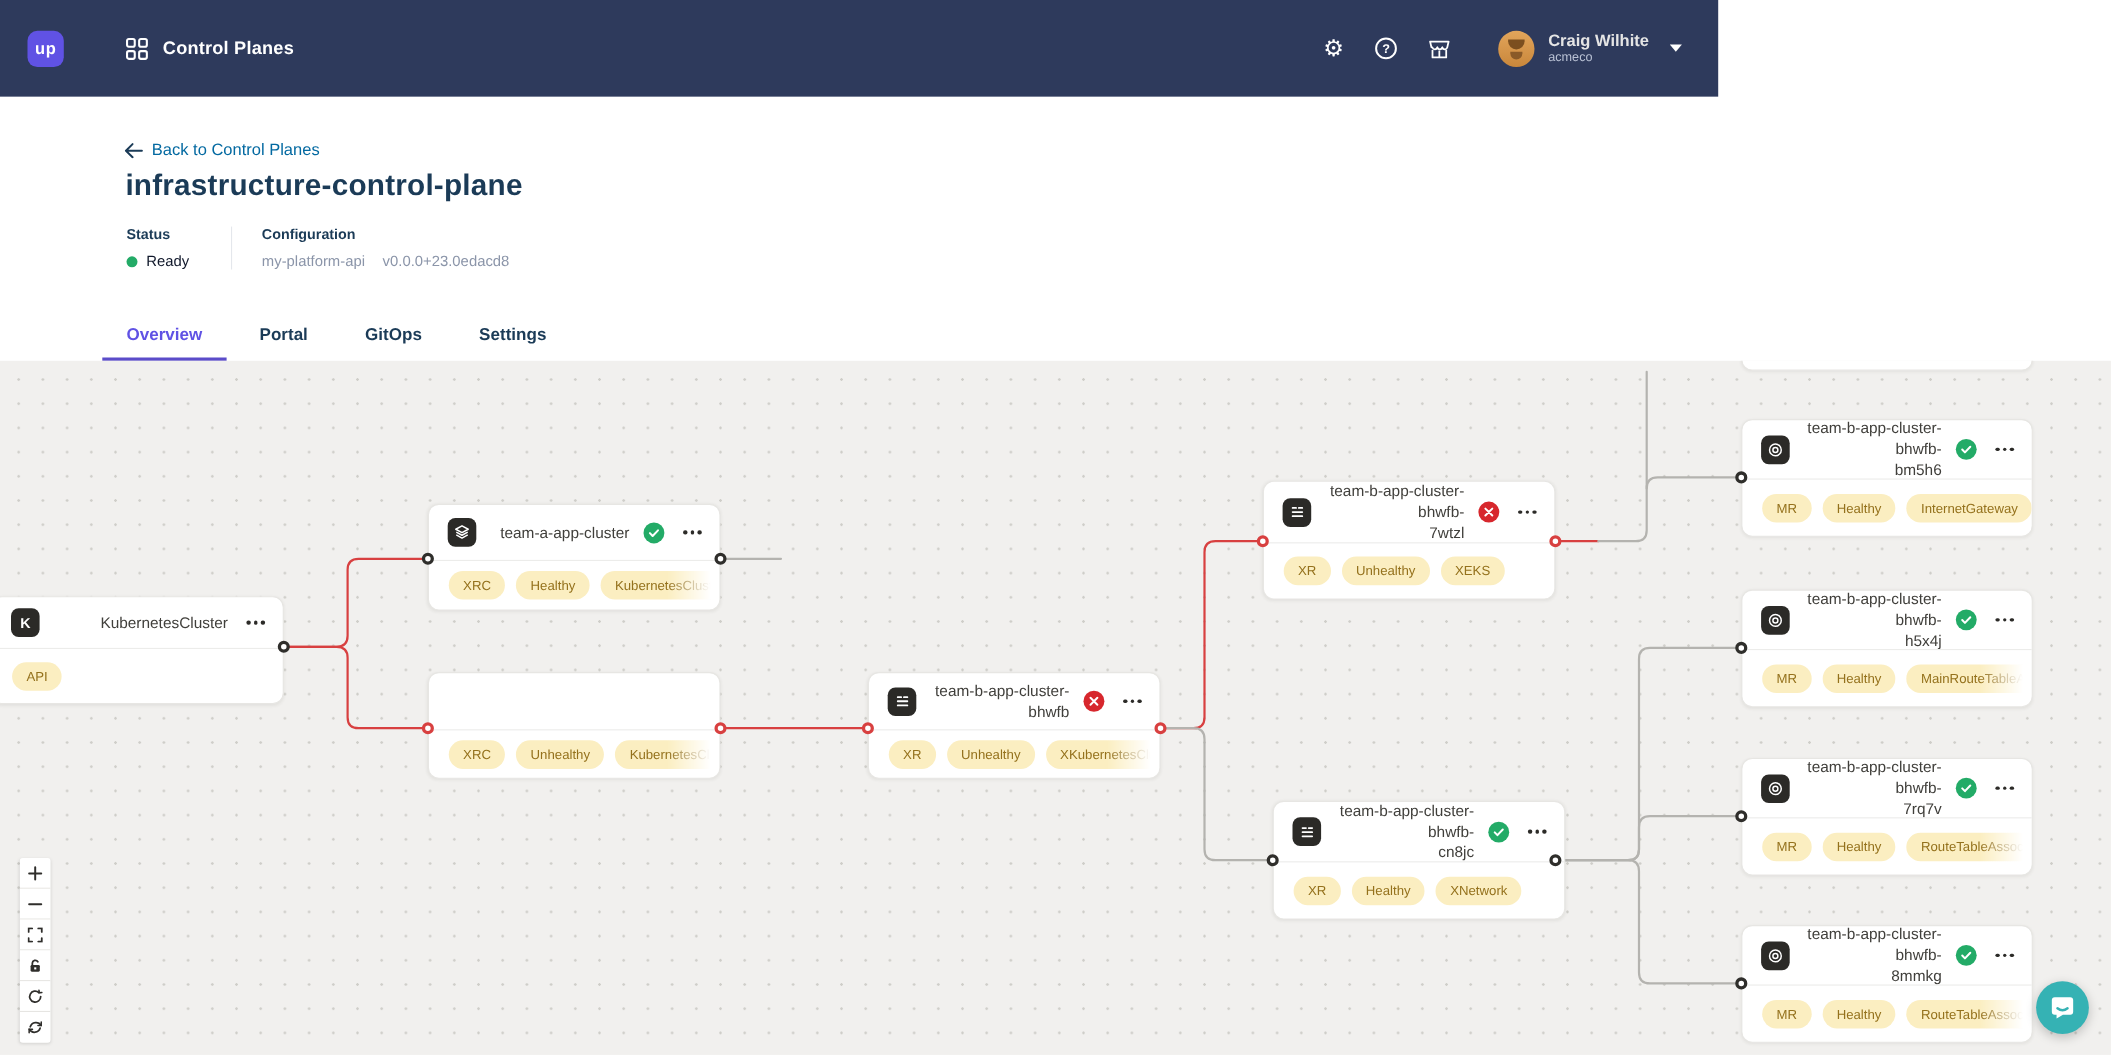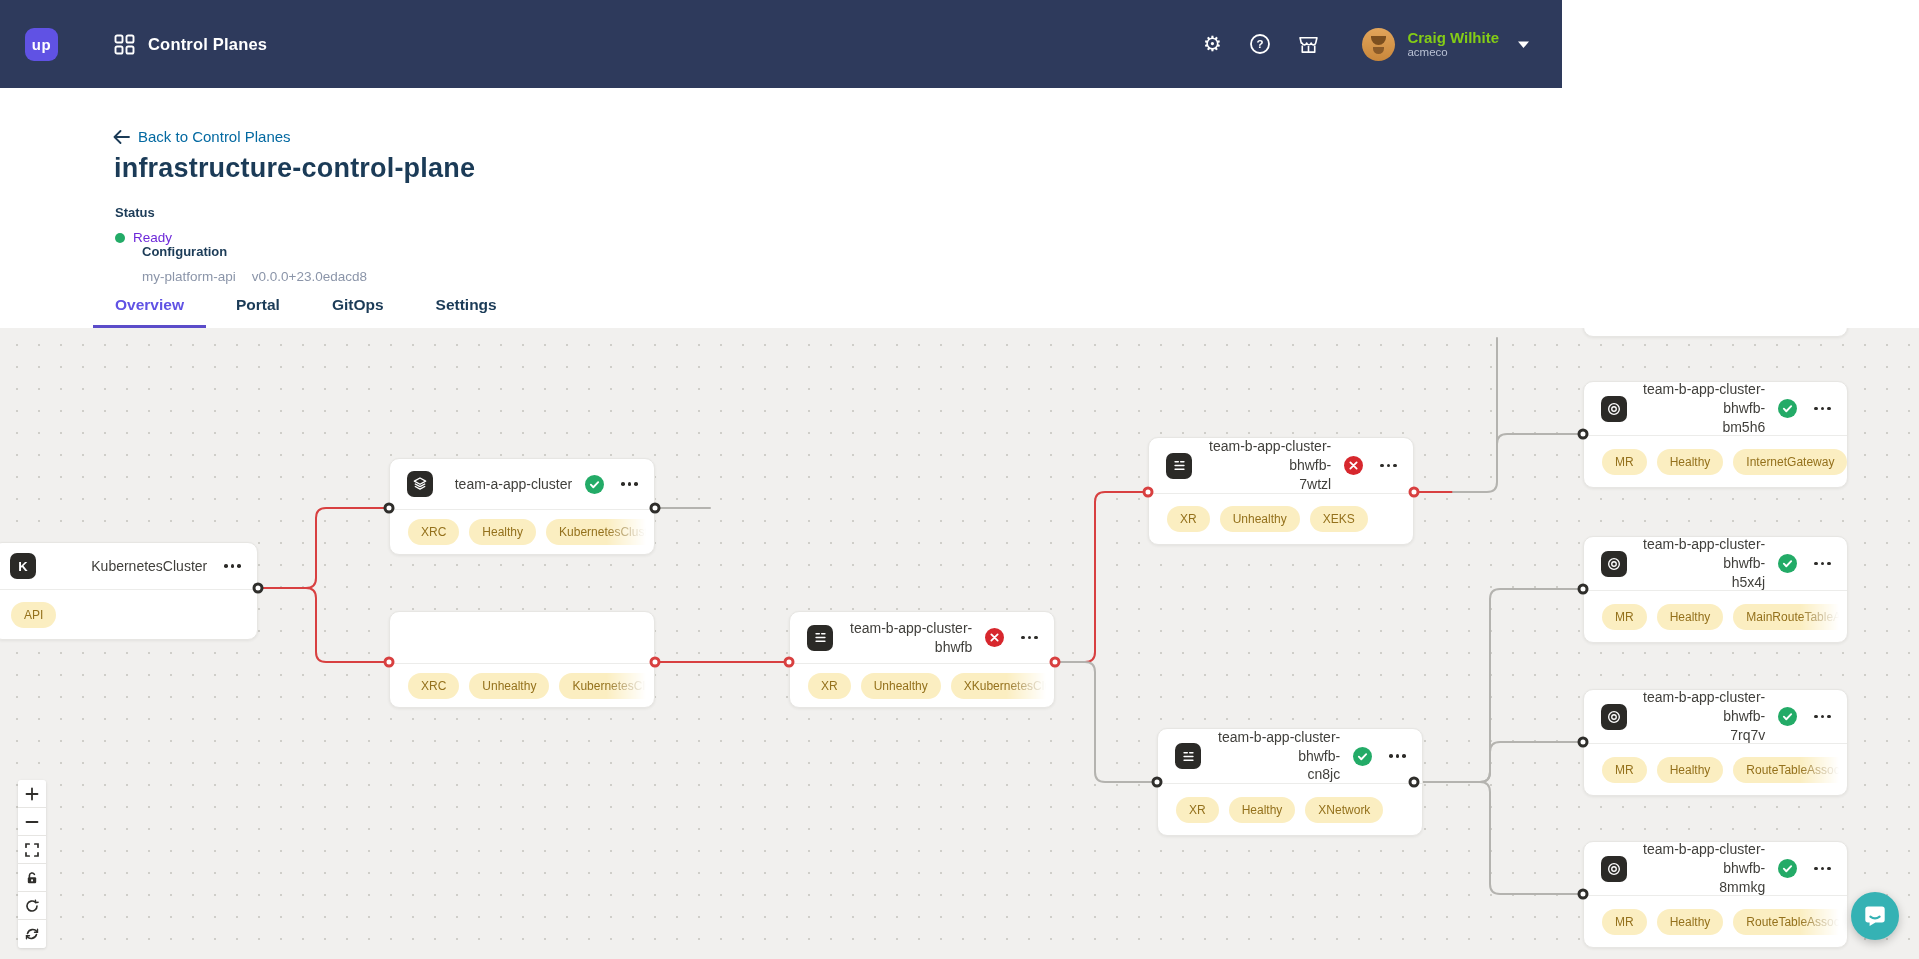--- a/index.html
+++ b/index.html
@@ -17,36 +17,36 @@
   .nav-right { margin-left:auto; display:flex; align-items:center; margin-right:32px; }
   .nav-icon-btn { width:24px; height:24px; display:flex; align-items:center; justify-content:center;
                   margin-left:24px; color:#fff; cursor:pointer; }
   .avatar { width:33px; height:33px; border-radius:50%; margin-left:42px; position:relative;
             background:linear-gradient(180deg,#e2a55b,#c9873b); overflow:hidden; }
   .avatar::after { content:""; position:absolute; left:9px; top:8px; width:15px; height:9px;
             background:#7c4f1f; border-radius:0 0 9px 9px; }
   .avatar::before { content:""; position:absolute; left:11px; top:19px; width:11px; height:7px;
             background:#8a5a28; border-radius:0 0 7px 7px; }
   .user-block { margin-left:12px; line-height:1.15; }
-  .user-name { color:#84cc16; font-size:15px; font-weight:bold; }
+  .user-name { color:#e5e5e5; font-size:15px; font-weight:bold; }
   .user-org  { color:#b9c1d4; font-size:11.5px; }
   .caret { margin-left:18px; color:#fff; }
 
   
   .page-header { position:absolute; left:0; top:88px; width:1919px; height:240px; background:#fff; }
   .back-link { position:absolute; left:113px; top:40px; display:flex; align-items:center; gap:8px;
                color:#0369a1; font-size:15px; cursor:pointer; }
   .page-title { position:absolute; left:114px; top:65px; color:#1b3b57; font-size:27px; font-weight:bold;
                 letter-spacing:.2px; }
-  .meta { position:absolute; left:115px; top:118px; display:flex;flex-direction:column; }
+  .meta { position:absolute; left:115px; top:118px; display:flex; }
   .meta-col { line-height:1; }
   .meta-label { font-size:13px; font-weight:bold; color:#1b3b57; margin-bottom:12px; }
   .meta-divider { width:1px; background:#e4e7ec; margin:0 0 0 38px; align-self:stretch; }
   .meta-col.cfg { margin-left:27px; }
-  .ready-row { display:flex; align-items:center; gap:8px; font-size:13.5px; color:#6d28d9; }
+  .ready-row { display:flex; align-items:center; gap:8px; font-size:13.5px; color:#0f172a; }
   .dot-green { width:10px; height:10px; border-radius:50%; background:var(--green,#23ab67); }
   .cfg-row { display:flex; gap:16px; font-size:13.5px; color:#8b95a9; }
 
   
   .tabs { position:absolute; left:0; top:285px; width:1919px; height:43px; display:flex;
           padding-left:93px; }
   .tab { padding:0 22px; margin-right:8px; font-size:15.5px; font-weight:bold; color:#1b3b57;
          display:flex; align-items:center; border-bottom:3px solid transparent; cursor:pointer; }
   .tab.active { color:var(--accent,#6052e4); border-bottom-color:#5b4cc9; }
 

